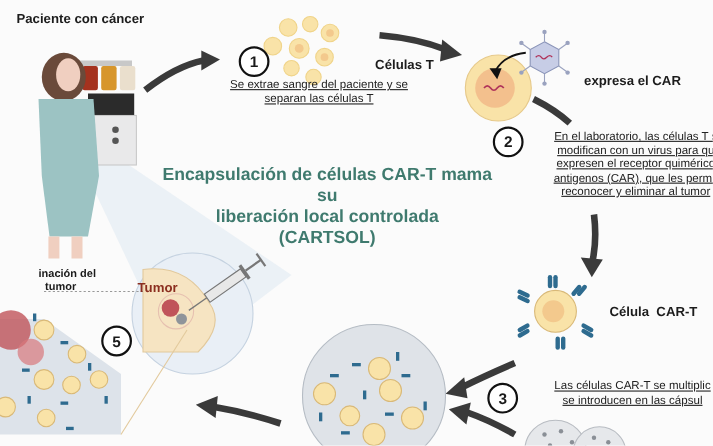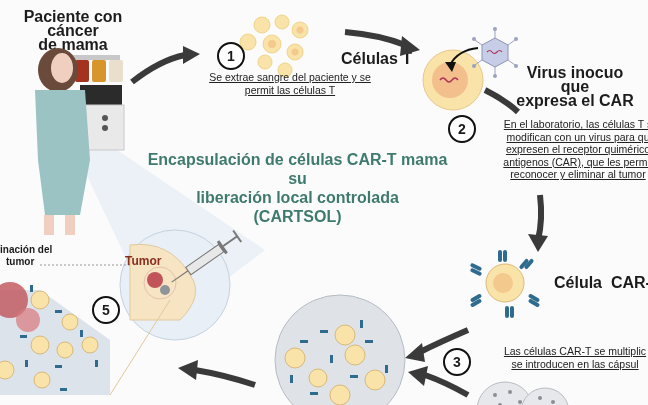--- a/index.html
+++ b/index.html
@@ -3,38 +3,37 @@
 <meta charset="utf-8">
 <style>
   html, body { margin:0; padding:0; }
   body {
     width:648px; height:405px; overflow:hidden; position:relative;
     background:#fbfbfb;
     font-family:"Liberation Sans", sans-serif;
     color:#1a1a1a;
   }
   .abs { position:absolute; }
-  .label-bold { font-weight:bold; font-size:16px; line-height:14px; text-align:center; color:#1c1c1c; }
+  .label-bold { font-weight:bold; font-size:12px; line-height:14px; text-align:center; color:#1c1c1c; }
   .desc { font-size:10.5px; line-height:12.5px; text-align:center; color:#222; white-space:nowrap;text-decoration:underline; }
   .step {
     position:absolute; width:24px; height:24px; border:2px solid #111; border-radius:50%;
     background:#fff; font-weight:bold; font-size:14px; line-height:24px; text-align:center; box-sizing:content-box;
   }
   .title {
     position:absolute; left:145px; top:150px; width:305px; text-align:center;
     color:#3f7a6e; font-weight:bold; font-size:16px; line-height:19px;
   }
   svg { position:absolute; overflow:visible; }
 </style>
 </head>
 <body>
 
 <div class="abs label-bold" style="left:8px; top:10px; width:130px;">
   <div>Paciente con cáncer</div>
-  <div>de mama</div>
 </div>
 
 <svg style="left:0; top:0;" width="648" height="405">
 
   <polygon points="55,108 265,250 160,330" fill="#e8eef5" opacity="0.85"></polygon>
 
   <rect x="70" y="55" width="50" height="5" fill="#c8c8c8"></rect>
   <rect x="75" y="60" width="14" height="22" rx="2" fill="#a5321e"></rect>
   <rect x="92" y="60" width="14" height="22" rx="2" fill="#d7962c"></rect>
   <rect x="109" y="60" width="14" height="22" rx="2" fill="#eadfcd"></rect>
@@ -72,21 +71,21 @@
   <g fill="#f3c98d">
     <circle cx="272" cy="44" r="4"></circle>
       <circle cx="300" cy="30" r="3.5"></circle>
       <circle cx="295" cy="52" r="3.5"></circle>
   </g>
 </svg>
 <div class="step" style="left:217px; top:42px;">1</div>
 <div class="abs label-bold" style="left:305px; top:52px;margin-left:36px;">Células T</div>
 <div class="abs desc" style="left:190px; top:71px; width:200px;">
   <div>Se extrae sangre del paciente y se</div>
-  <div>permit las células T</div>
+  <div>separan las células T</div>
 </div>
 
 <svg style="left:0; top:0;" width="648" height="405">
   <path d="M345,32 Q380,35 405,45" stroke="#3a3a3a" stroke-width="6" fill="none"></path>
   <polygon points="402,36 420,50 400,56" fill="#3a3a3a"></polygon>
 </svg>
 
 <svg style="left:0; top:0;" width="648" height="405">
 
   <circle cx="453" cy="80" r="30" fill="#f9e3a8" stroke="#e6c98a"></circle>
@@ -109,21 +108,20 @@
       <circle cx="516" cy="66" r="2"></circle>
       <circle cx="495" cy="76" r="2"></circle>
       <circle cx="474" cy="66" r="2"></circle>
       <circle cx="474" cy="39" r="2"></circle>
     </g>
 
   <path d="M478,48 Q458,50 450,65" stroke="#111" stroke-width="1.8" fill="none"></path>
   <polygon points="445,62 452,72 456,62" fill="#111"></polygon>
 </svg>
 <div class="abs label-bold" style="left:515px; top:66px; width:120px;">
-  <div>Virus inocuo que</div>
   <div>expresa el CAR</div>
 </div>
 
 <svg style="left:0; top:0;" width="648" height="405">
   <path d="M485,90 Q505,100 518,112" stroke="#3a3a3a" stroke-width="6" fill="none"></path>
 </svg>
 
 <div class="step" style="left:448px; top:115px;">2</div>
 <div class="abs desc" style="left:488px; top:118px; width:180px;">
   <div>En el laboratorio, las células T s</div>
@@ -231,21 +229,21 @@
     <line x1="228" y1="259" x2="245" y2="259" stroke="#777" stroke-width="2"></line>
     <line x1="245" y1="252" x2="245" y2="266" stroke="#777" stroke-width="2"></line>
     <line x1="165" y1="259" x2="185" y2="259" stroke="#777" stroke-width="1.2"></line>
   </g>
 
   <line x1="40" y1="265" x2="130" y2="265" stroke="#999" stroke-dasharray="2,2"></line>
 </svg>
 <div class="abs" style="left:125px; top:254px; font-weight:bold; font-size:12px; color:#8b2e1f;">Tumor</div>
 <div class="step" style="left:92px; top:296px;">5</div>
 
-<div class="abs" style="left:0; top:244px; font-weight:bold; font-size:10px; line-height:12px;">
+<div class="abs" style="left:0; top:244px; font-weight:bold; font-size:10px; line-height:12px;padding-left:35px;">
   <div>inación del</div>
   <div style="padding-left:6px;">tumor</div>
 </div>
 
 <svg style="left:0; top:0;" width="648" height="405">
   <polygon points="0,395 110,395 110,340 40,290 0,290" fill="#dde3ea"></polygon>
   <circle cx="10" cy="300" r="18" fill="#c0545a" opacity="0.8"></circle>
   <circle cx="28" cy="320" r="12" fill="#d9787c" opacity="0.7"></circle>
   <g fill="#f9e3a8" stroke="#d9b978">
     <circle cx="40" cy="300" r="9"></circle>

